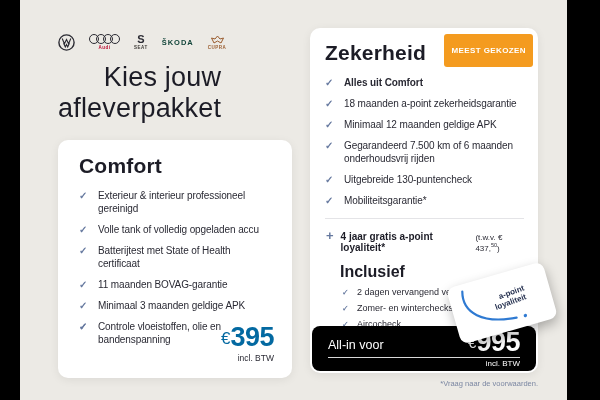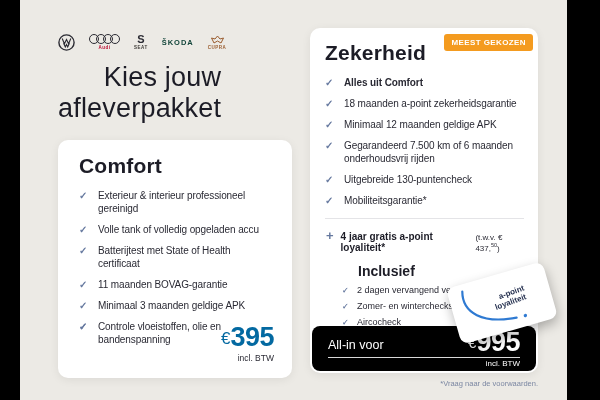--- a/index.html
+++ b/index.html
@@ -37,30 +37,30 @@
   .check-item.bold{font-weight:700;}
 
   
   .price-block{position:absolute;right:18px;bottom:15px;text-align:right;}
   .price-line{color:#0369a1;}
   .price-cur{font-size:17px;font-weight:500;vertical-align:2px;}
   .price-num{font-size:27px;font-weight:700;letter-spacing:-0.5px;}
   .price-note{font-size:8.5px;color:#2a2a34;margin-top:0px;}
 
   
-  .badge{position:absolute;top:6px;right:5px;background:#F49B1F;color:#fff;font-size:8px;font-weight:700;letter-spacing:0.4px;padding:4px 7px;border-radius:3px;}
+  .badge{position:absolute;top:6px;right:5px;background:#F49B1F;color:#fff;font-size:8px;font-weight:700;letter-spacing:0.4px;padding:12px 7px;border-radius:3px;}
 
   
   .divider{border:none;border-top:1px solid #e4e4e7;margin:11px 2px 9px 0;}
   .plus-row{display:flex;align-items:baseline;margin-bottom:10px;}
   .plus-sign{color:#66799F;font-size:13px;font-weight:700;margin:0 7px 0 1px;}
   .plus-text{font-size:10px;font-weight:700;color:#1c1c26;}
   .plus-note{font-size:8px;font-weight:400;color:#2a2a34;margin-left:3px;}
   .plus-note sup{font-size:5.5px;}
-  .inclusief-label{font-size:14px;font-weight:700;color:#1c1c26;margin:0 0 6px 33px;}
+  .inclusief-label{font-size:16px;font-weight:700;color:#1c1c26;margin:0 0 6px 15px;}
   .sub-list{list-style:none;margin:0;padding:0 0 0 17px;}
   .sub-item{position:relative;padding-left:15px;font-size:9px;line-height:11px;color:#2a2a34;margin-bottom:5px;}
   .sub-item .check{font-size:8px;top:0;}
 
   
   .loyalty-card{position:absolute;left:142px;top:246px;width:100px;height:58px;background:#fff;border-radius:8px;
     box-shadow:0 5px 12px rgba(0,0,0,0.28);transform:rotate(-16deg);z-index:3;}
   .loyalty-card svg{position:absolute;left:0;top:0;}
   .loyalty-text{position:absolute;left:42px;top:17px;font-size:8px;line-height:9px;font-weight:700;color:#1e2a4a;transform:rotate(-4deg);}
   .loyalty-text .l1{margin-left:7px;}

